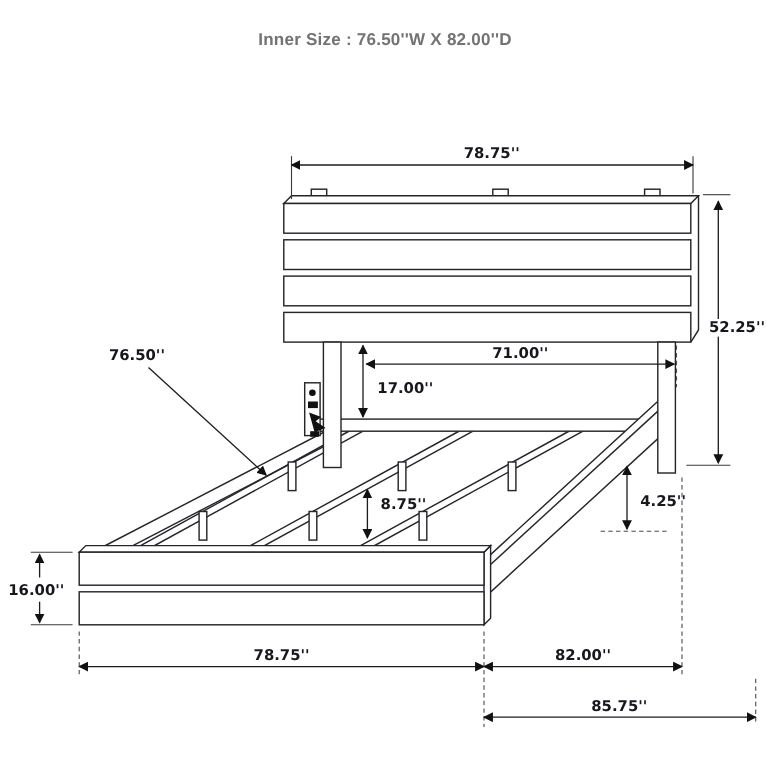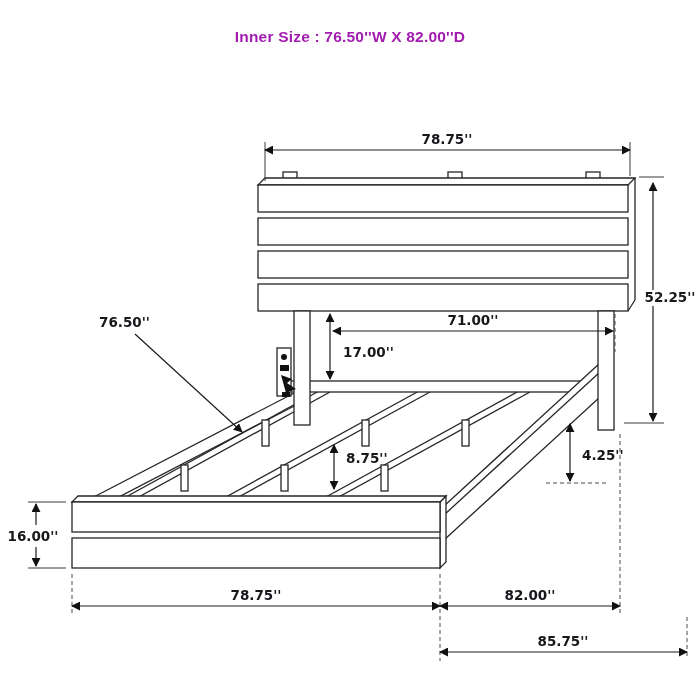--- a/index.html
+++ b/index.html
@@ -1,19 +1,19 @@
 <!DOCTYPE html>
 <html><head>
 <meta charset="utf-8">
 <style>
   html,body{margin:0;padding:0;background:#fff;}
   .canvas{position:relative;width:700px;height:700px;background:#fff;overflow:hidden;
           font-family:"Liberation Sans","DejaVu Sans",sans-serif;}
   .title{position:absolute;top:28px;left:0;width:100%;text-align:center;
-         font-size:15.5px;font-weight:700;color:#a21caf;letter-spacing:.2px;}
+         font-size:15.5px;font-weight:700;color:#737373;letter-spacing:.2px;}
   svg{position:absolute;top:0;left:0;}
   .draw{fill:#fff;stroke:#26262a;stroke-width:1.3;}
   .drawline{stroke:#26262a;stroke-width:1.3;fill:none;}
   .blk{fill:#111;stroke:none;}
   .dimline{stroke:#1c1c1c;stroke-width:1.2;fill:none;}
   .ext{stroke:#3a3a3a;stroke-width:1;fill:none;}
   .dash{stroke:#4a4a4a;stroke-width:1;fill:none;stroke-dasharray:4 3;}
   .dim{font:700 13.5px "DejaVu Sans",sans-serif;fill:#17171c;}
 </style>
 </head>

